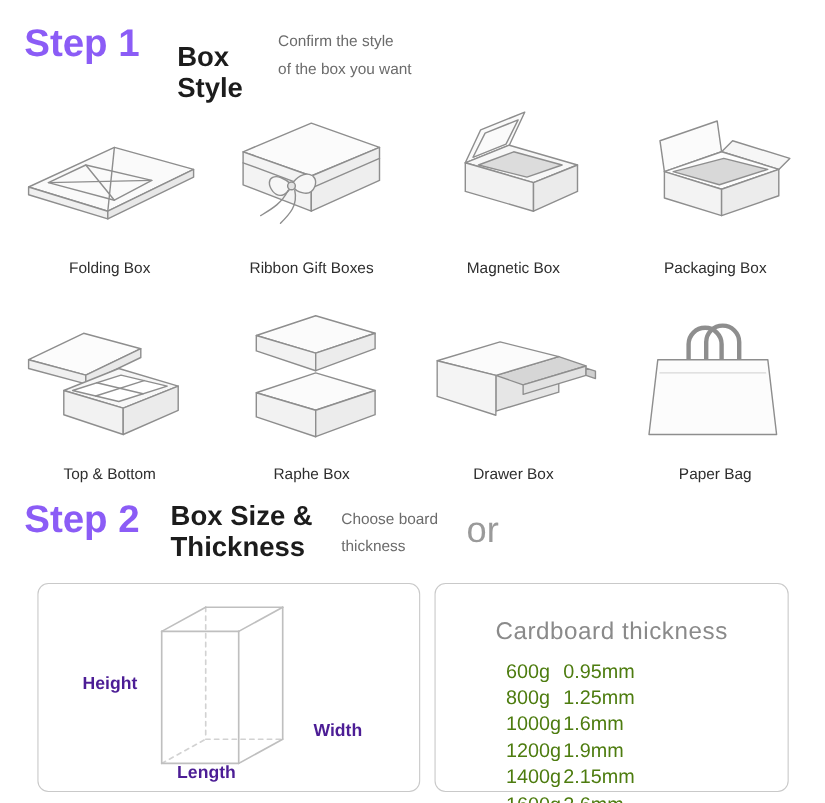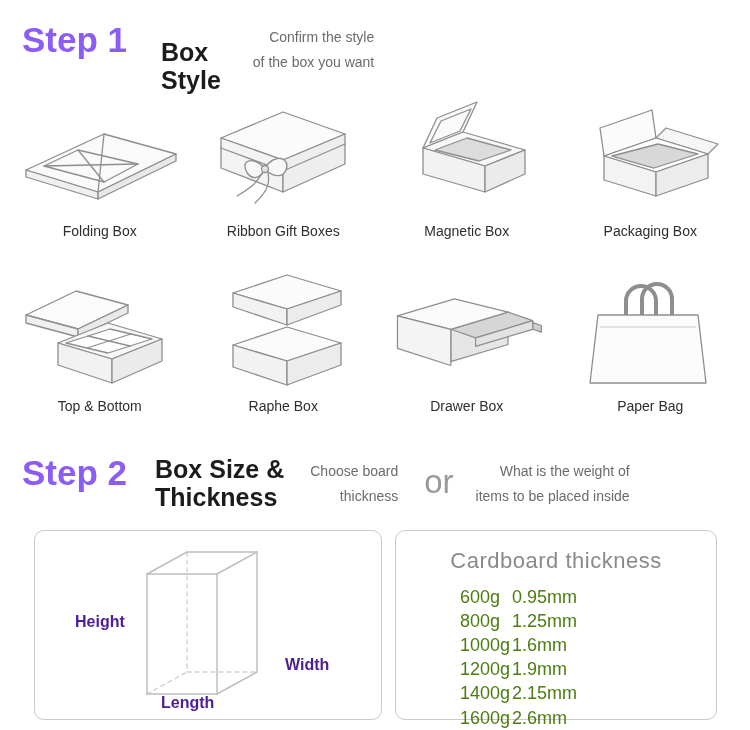--- a/index.html
+++ b/index.html
@@ -4,57 +4,57 @@
 <style>
   * { margin:0; padding:0; box-sizing:border-box; }
   html,body { background:#ffffff; }
   body {
     width:750px; height:730px; position:relative; overflow:hidden;
     font-family:"Liberation Sans", sans-serif; color:#222;
   }
   .header { position:absolute; display:flex; align-items:flex-start; }
   .step-label { font-size:35px; font-weight:700; color:#8b5cf6; line-height:1.05; }
   .step-title { font-size:25px; font-weight:700; color:#1c1c1c; line-height:1.1; }
-  .step-desc  { font-size:14px; color:#6b6b6b; line-height:1.75;text-align:right; }
+  .step-desc  { font-size:14px; color:#6b6b6b; line-height:1.75; }
   #step1-header { top:22px; left:22px; }
   #step1-header .step-title { margin-left:34px; margin-top:17px; }
   #step1-header .step-desc  { margin-left:32px; margin-top:3px; }
   #step2-header { top:455px; left:22px; }
   #step2-header .step-title { margin-left:28px; margin-top:1px; }
   #step2-header .step-desc  { margin-left:26px; margin-top:4px; }
   .or-label { font-size:33px; color:#9a9a9a; line-height:1; margin:10px 0 0 26px; }
   #step2-header .desc-b { margin-left:22px; margin-top:4px; }
 
   .box-grid {
     position:absolute; top:86px; left:8px; width:734px;
     display:grid; grid-template-columns:repeat(4,1fr); row-gap:22px;
   }
   .style-cell { display:flex; flex-direction:column; align-items:center; }
   .illus { width:162px; height:130px; display:flex; align-items:flex-end; justify-content:center; }
-  .style-label { margin-top:7px; font-size:14px; color:#2e2e2e; }
+  .style-label { margin-top:19px; font-size:14px; color:#2e2e2e; }
 
   .art polygon, .art path, .art line, .art polyline, .art circle {
     stroke:#8e8e8e; stroke-width:1.3; fill:none;
     stroke-linejoin:round; stroke-linecap:round;
   }
 
   .panels { position:absolute; top:530px; left:34px; display:flex; gap:13px; }
   .panel { border:1px solid #c9c9c9; border-radius:10px; height:190px; background:#fff; position:relative; }
   .panel.size  { width:348px; }
   .panel.thick { width:322px; }
 
   .wire line { stroke:#bfbfbf; stroke-width:1.5; stroke-linecap:round; }
   .wire line.hidden-edge { stroke:#d2d2d2; stroke-dasharray:4 4; }
   .cube-wrap { position:absolute; left:92px; top:8px; }
   .dim-label { position:absolute; font-size:16px; font-weight:700; color:#4c1d95; }
   .dim-height { left:40px;  top:82px; }
   .dim-width  { left:250px; top:125px; }
   .dim-length { left:126px; top:163px; }
 
-  .cardboard-title { text-align:center; margin-top:17px; font-size:22px; color:#8a8a8a; letter-spacing:0.5px; }
+  .cardboard-title { text-align:center; margin-top:30px; font-size:22px; color:#8a8a8a; letter-spacing:0.5px; }
   .thick-table { margin:11px 0 0 64px; font-size:18px; color:#4d7c0f; }
   .thick-row { display:flex; line-height:1.34; }
   .thick-row .w { width:52px; }
 </style>
 </head>
 <body>
 
 <div class="header" id="step1-header">
   <div class="step-label">Step 1</div>
   <div class="step-title">
@@ -192,24 +192,20 @@
   <div class="step-label">Step 2</div>
   <div class="step-title">
     <div>Box Size &amp;</div>
     <div>Thickness</div>
   </div>
   <div class="step-desc">
     <div>Choose board</div>
     <div>thickness</div>
   </div>
   <div class="or-label">or</div>
-  <div class="step-desc desc-b">
-    <div>What is the weight of</div>
-    <div>items to be placed inside</div>
-  </div>
 </div>
 
 <div class="panels">
 
   <div class="panel size">
     <div class="cube-wrap">
       <svg class="wire" width="160" height="172" viewBox="0 0 160 172">
 
         <line class="hidden-edge" x1="20" y1="155" x2="60" y2="133"></line>
         <line class="hidden-edge" x1="60" y1="133" x2="130" y2="133"></line>

